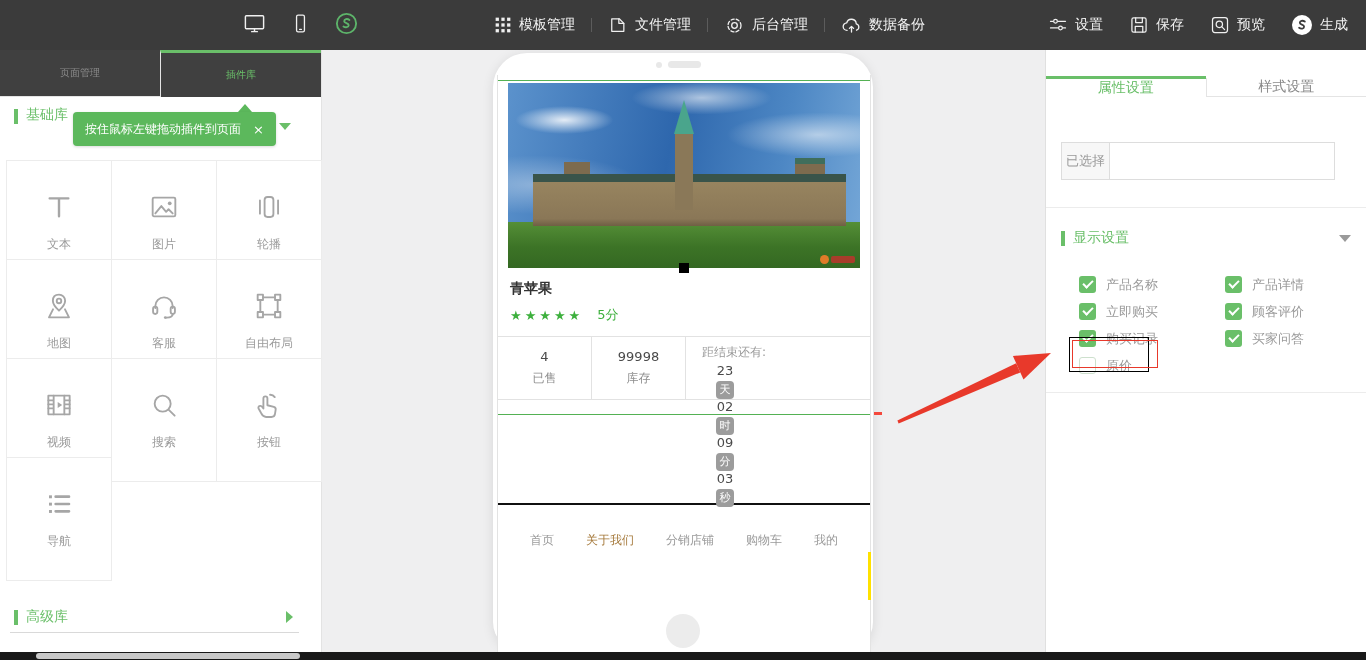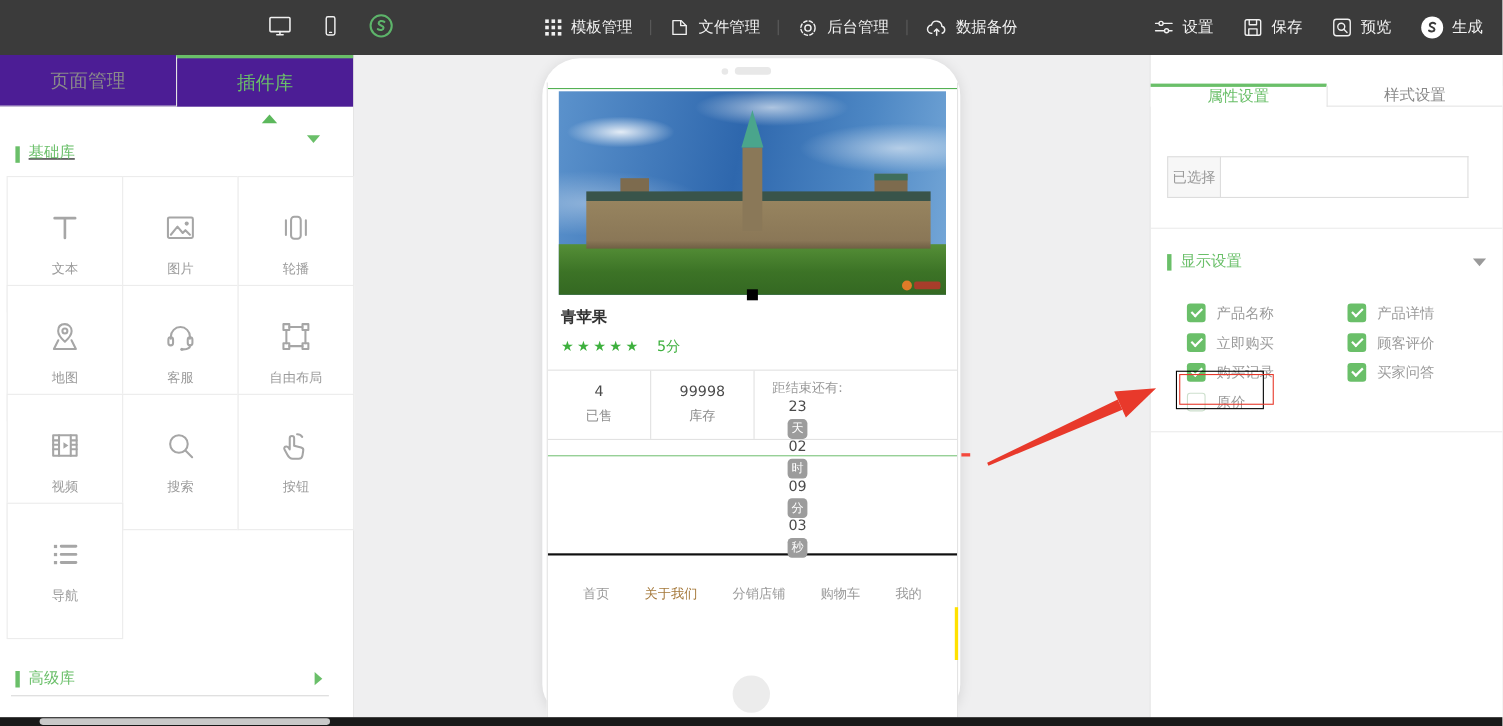--- a/index.html
+++ b/index.html
@@ -12,23 +12,23 @@
   .tb-center { position:absolute; left:494px; top:0; height:50px; display:flex; align-items:center; }
   .tb-right { position:absolute; right:18px; top:0; height:50px; display:flex; align-items:center; gap:26px; }
   .tb-item { display:flex; align-items:center; gap:7px; font-size:14px; color:#f2f2f2; cursor:pointer; white-space:nowrap; }
   .tb-sep { width:1px; height:14px; background:#5c5c5c; margin:0 16px; }
   .tb-item svg { display:block; }
   .icn { stroke:#f0f0f0; fill:none; stroke-width:1.5; stroke-linecap:round; stroke-linejoin:round; }
 
   
   .left-panel { position:absolute; top:50px; left:0; width:322px; bottom:8px; background:#fff; border-right:1px solid #e3e3e3; z-index:5; }
   .lp-tabs { display:flex; height:47px; }
-  .lp-tab { flex:1; display:flex; align-items:center; justify-content:center; font-size:17px; color:#8a8a8a; background:#4c1d95; border-bottom:1px solid #e4e4e4; cursor:pointer; }
+  .lp-tab { flex:1; display:flex; align-items:center; justify-content:center; font-size:10px; color:#8a8a8a; background:#404040; border-bottom:1px solid #e4e4e4; cursor:pointer; }
   .lp-tab.active { border-bottom:none; border-top:3px solid #6abf69; border-left:1px solid #e4e4e4; color:#6abf69; }
-  .lib-row { position:absolute; left:14px; top:80px; display:flex; align-items:flex-end;text-decoration:underline; }
+  .lib-row { position:absolute; left:14px; top:56px; display:flex; align-items:flex-end; }
   .g-bar { width:4px; height:15px; background:#6abf69; margin-right:8px; }
   .g-label { font-size:14px; color:#6abf69; }
   .tooltip { position:absolute; left:73px; top:62px; height:34px; background:#5cb85c; border-radius:4px; color:#fff; font-size:12px; display:flex; align-items:center; padding:0 10px 0 12px; z-index:6; box-shadow:0 1px 3px rgba(0,0,0,.15); }
   .tooltip .tt-x { margin-left:10px; font-size:13px; cursor:pointer; padding:0 2px; }
   .tt-pointer { position:absolute; left:238px; top:54px; width:0; height:0; border-left:7px solid transparent; border-right:7px solid transparent; border-bottom:8px solid #5cb85c; z-index:6; }
   .caret-down-green { position:absolute; left:279px; top:73px; width:0; height:0; border-left:6px solid transparent; border-right:6px solid transparent; border-top:7px solid #6abf69; cursor:pointer; }
   .plugin-grid { position:absolute; left:6px; top:110px; width:318px; height:400px; }
   .pcell { position:absolute; width:106px; height:124px; border:1px solid #ececec; background:#fff; display:flex; flex-direction:column; align-items:center; justify-content:center; gap:9px; cursor:grab; }
   .pcell .plabel { font-size:12px; color:#9b9b9b; }
   .pi { stroke:#a6a6a6; fill:none; stroke-width:1.4; stroke-linecap:round; stroke-linejoin:round; }
@@ -236,20 +236,24 @@
     <div class="lp-tabs">
       <div class="lp-tab">页面管理</div>
       <div class="lp-tab active">插件库</div>
     </div>
 
     <div class="lib-row">
       <span class="g-bar"></span>
       <span class="g-label">基础库</span>
     </div>
     <div class="tt-pointer"></div>
+    <div class="tooltip">
+      <span>按住鼠标左键拖动插件到页面</span>
+      <span class="tt-x">×</span>
+    </div>
     <div class="caret-down-green"></div>
 
     <div class="plugin-grid">
       <div class="pcell">
         <span><svg width="32" height="32" viewBox="0 0 24 24" class="pi">
               <path d="M5 5.5h14M12 5.5V19" stroke-width="1.8"></path>
             </svg></span>
         <span class="plabel">文本</span>
       </div>
       <div class="pcell">

